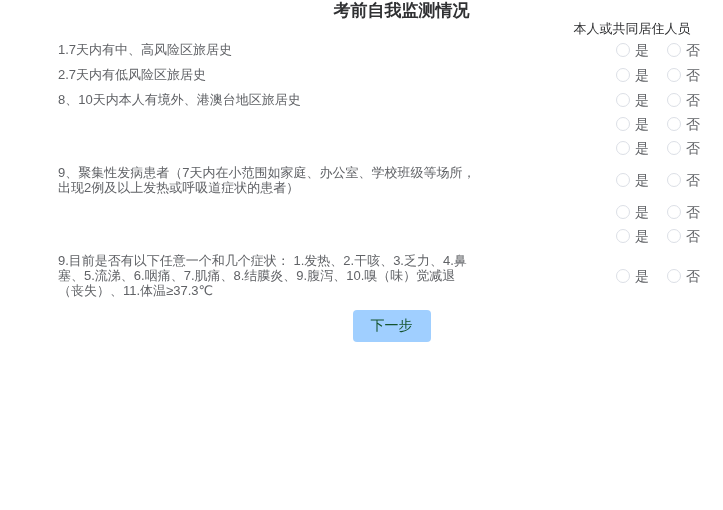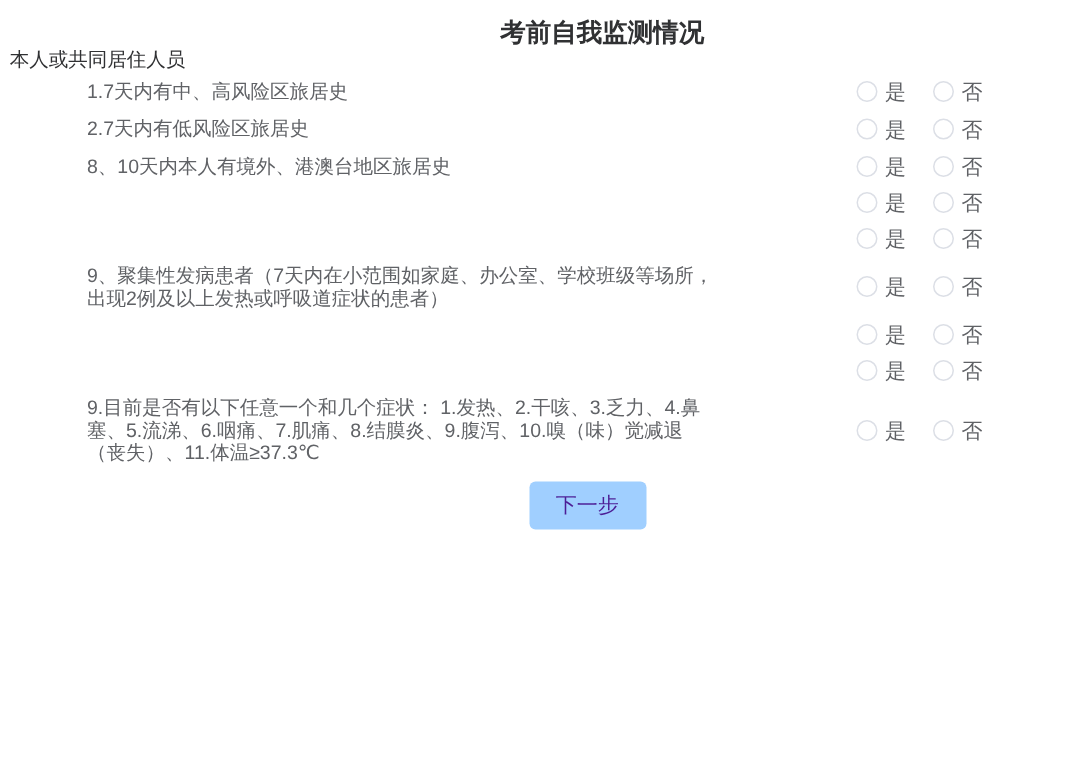--- a/index.html
+++ b/index.html
@@ -10,36 +10,36 @@
   }
   * { box-sizing: border-box; }
   html, body { margin: 0; padding: 0; background: #fff; }
   body {
     width: 723px; height: 510px;
     font-family: "Liberation Sans", "DejaVu Sans", sans-serif;
     overflow: hidden;
   }
   .page { position: relative; width: 723px; height: 510px; background: #fff; }
 
-  .title-wrap { padding-top: 12px; padding-left: 80px; text-align: center; }
+  .title-wrap { padding-top: 1px; padding-left: 80px; text-align: center; }
   .page-title {
     display: inline-block;
     font-size: 17px; font-weight: bold; color: var(--title-color);
     line-height: 20px; margin: 0;
   }
 
-  .header-row { display: flex; justify-content: flex-start; padding-right: 64px; margin-bottom: 6px; }
+  .header-row { display: flex; justify-content: flex-end; padding-right: 26px; margin-bottom: 6px; }
   .col-header {
     width: 130px; text-align: center;
     font-size: 13px; color: #303133; line-height: 15px;
   }
 
   .row {
     display: flex; align-items: center;
-    padding-left: 58px; padding-right: 45px;
+    padding-left: 58px; 
     margin-bottom: 10px;
   }
   .q-text {
     width: 420px;
     font-size: 13px; line-height: 15px; color: var(--body-color);
   }
   .radio-group {
     margin-left: auto; width: 130px;
     display: flex; justify-content: center; align-items: center; gap: 18px;
     flex-shrink: 0;
@@ -48,21 +48,21 @@
   .radio-circle {
     width: 14px; height: 14px; border-radius: 50%;
     border: 1px solid var(--radio-border); background: #fff;
     flex-shrink: 0;
   }
   .radio-label { font-size: 14px; color: var(--body-color); line-height: 14px; }
 
   .btn-wrap { margin-top: 12px; padding-left: 60px; text-align: center; }
   .next-btn {
     min-width: 72px; height: 32px; padding: 0 18px;
-    background: var(--accent); color: #4c1d95;
+    background: var(--accent); color: #14532d;
     border: none; border-radius: 4px;
     font-size: 14px; font-family: inherit;
     cursor: pointer;
   }
 </style>
 </head>
 <body>
 
 <div class="page">
 

